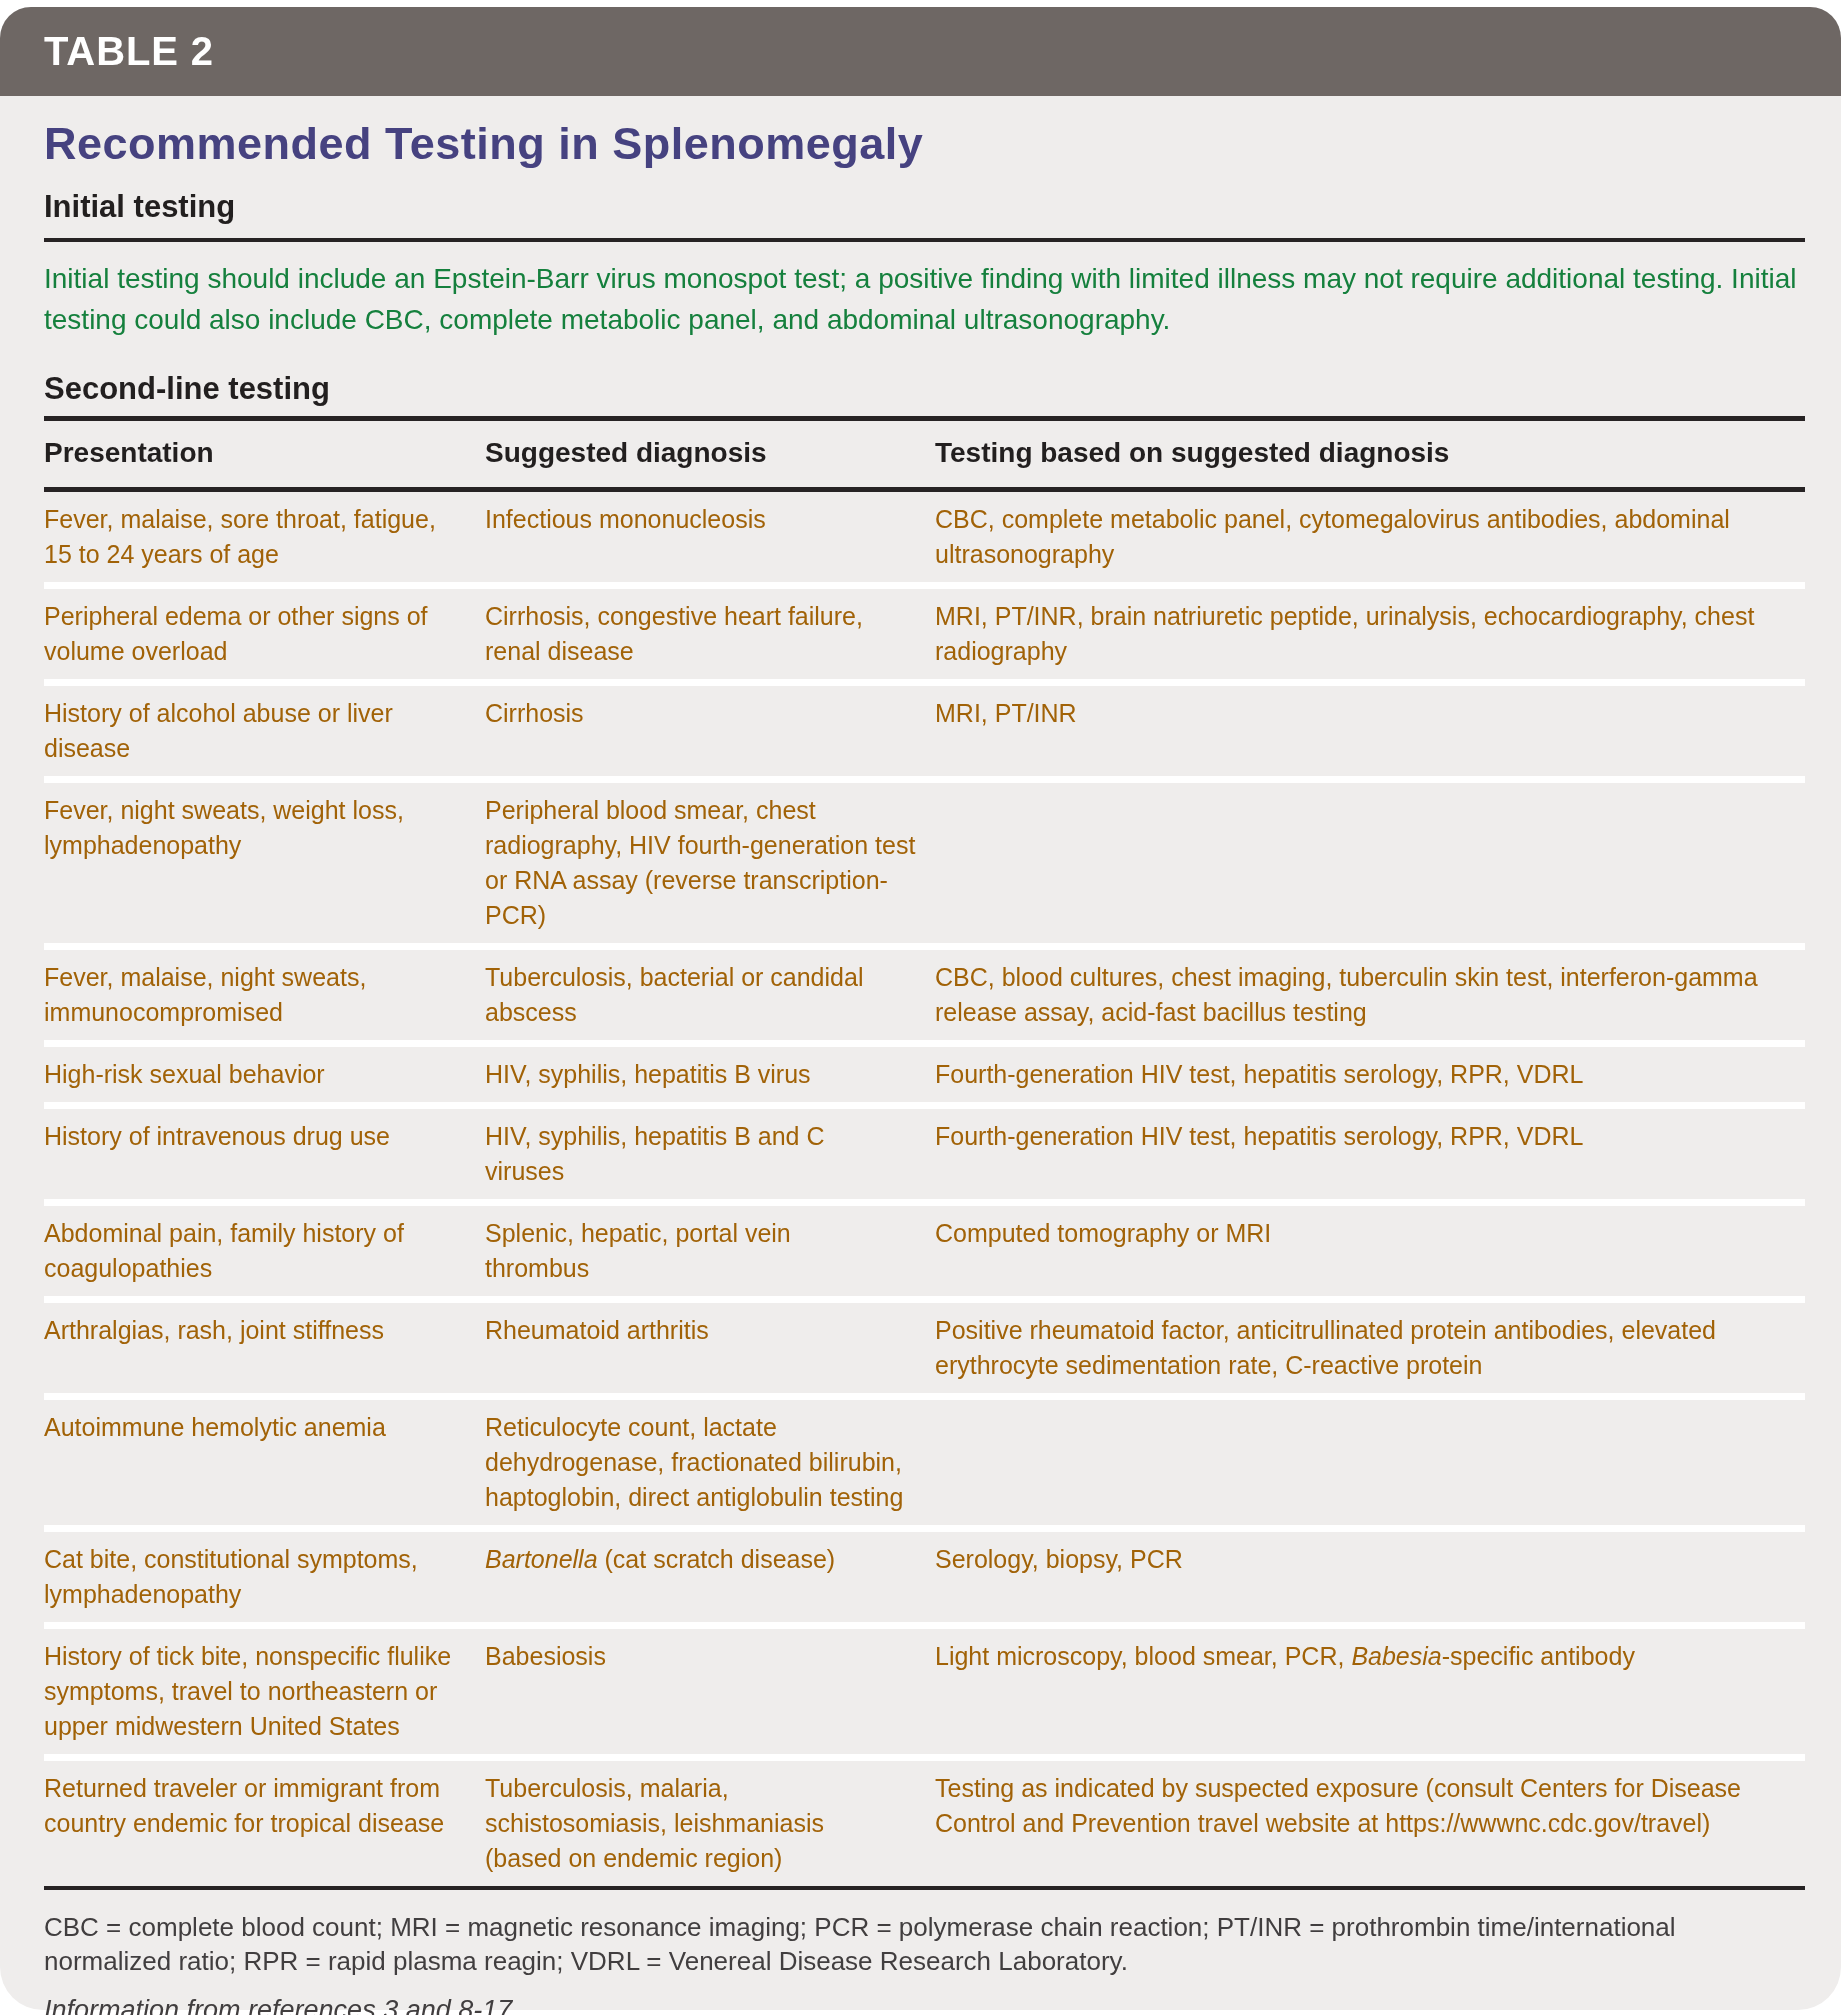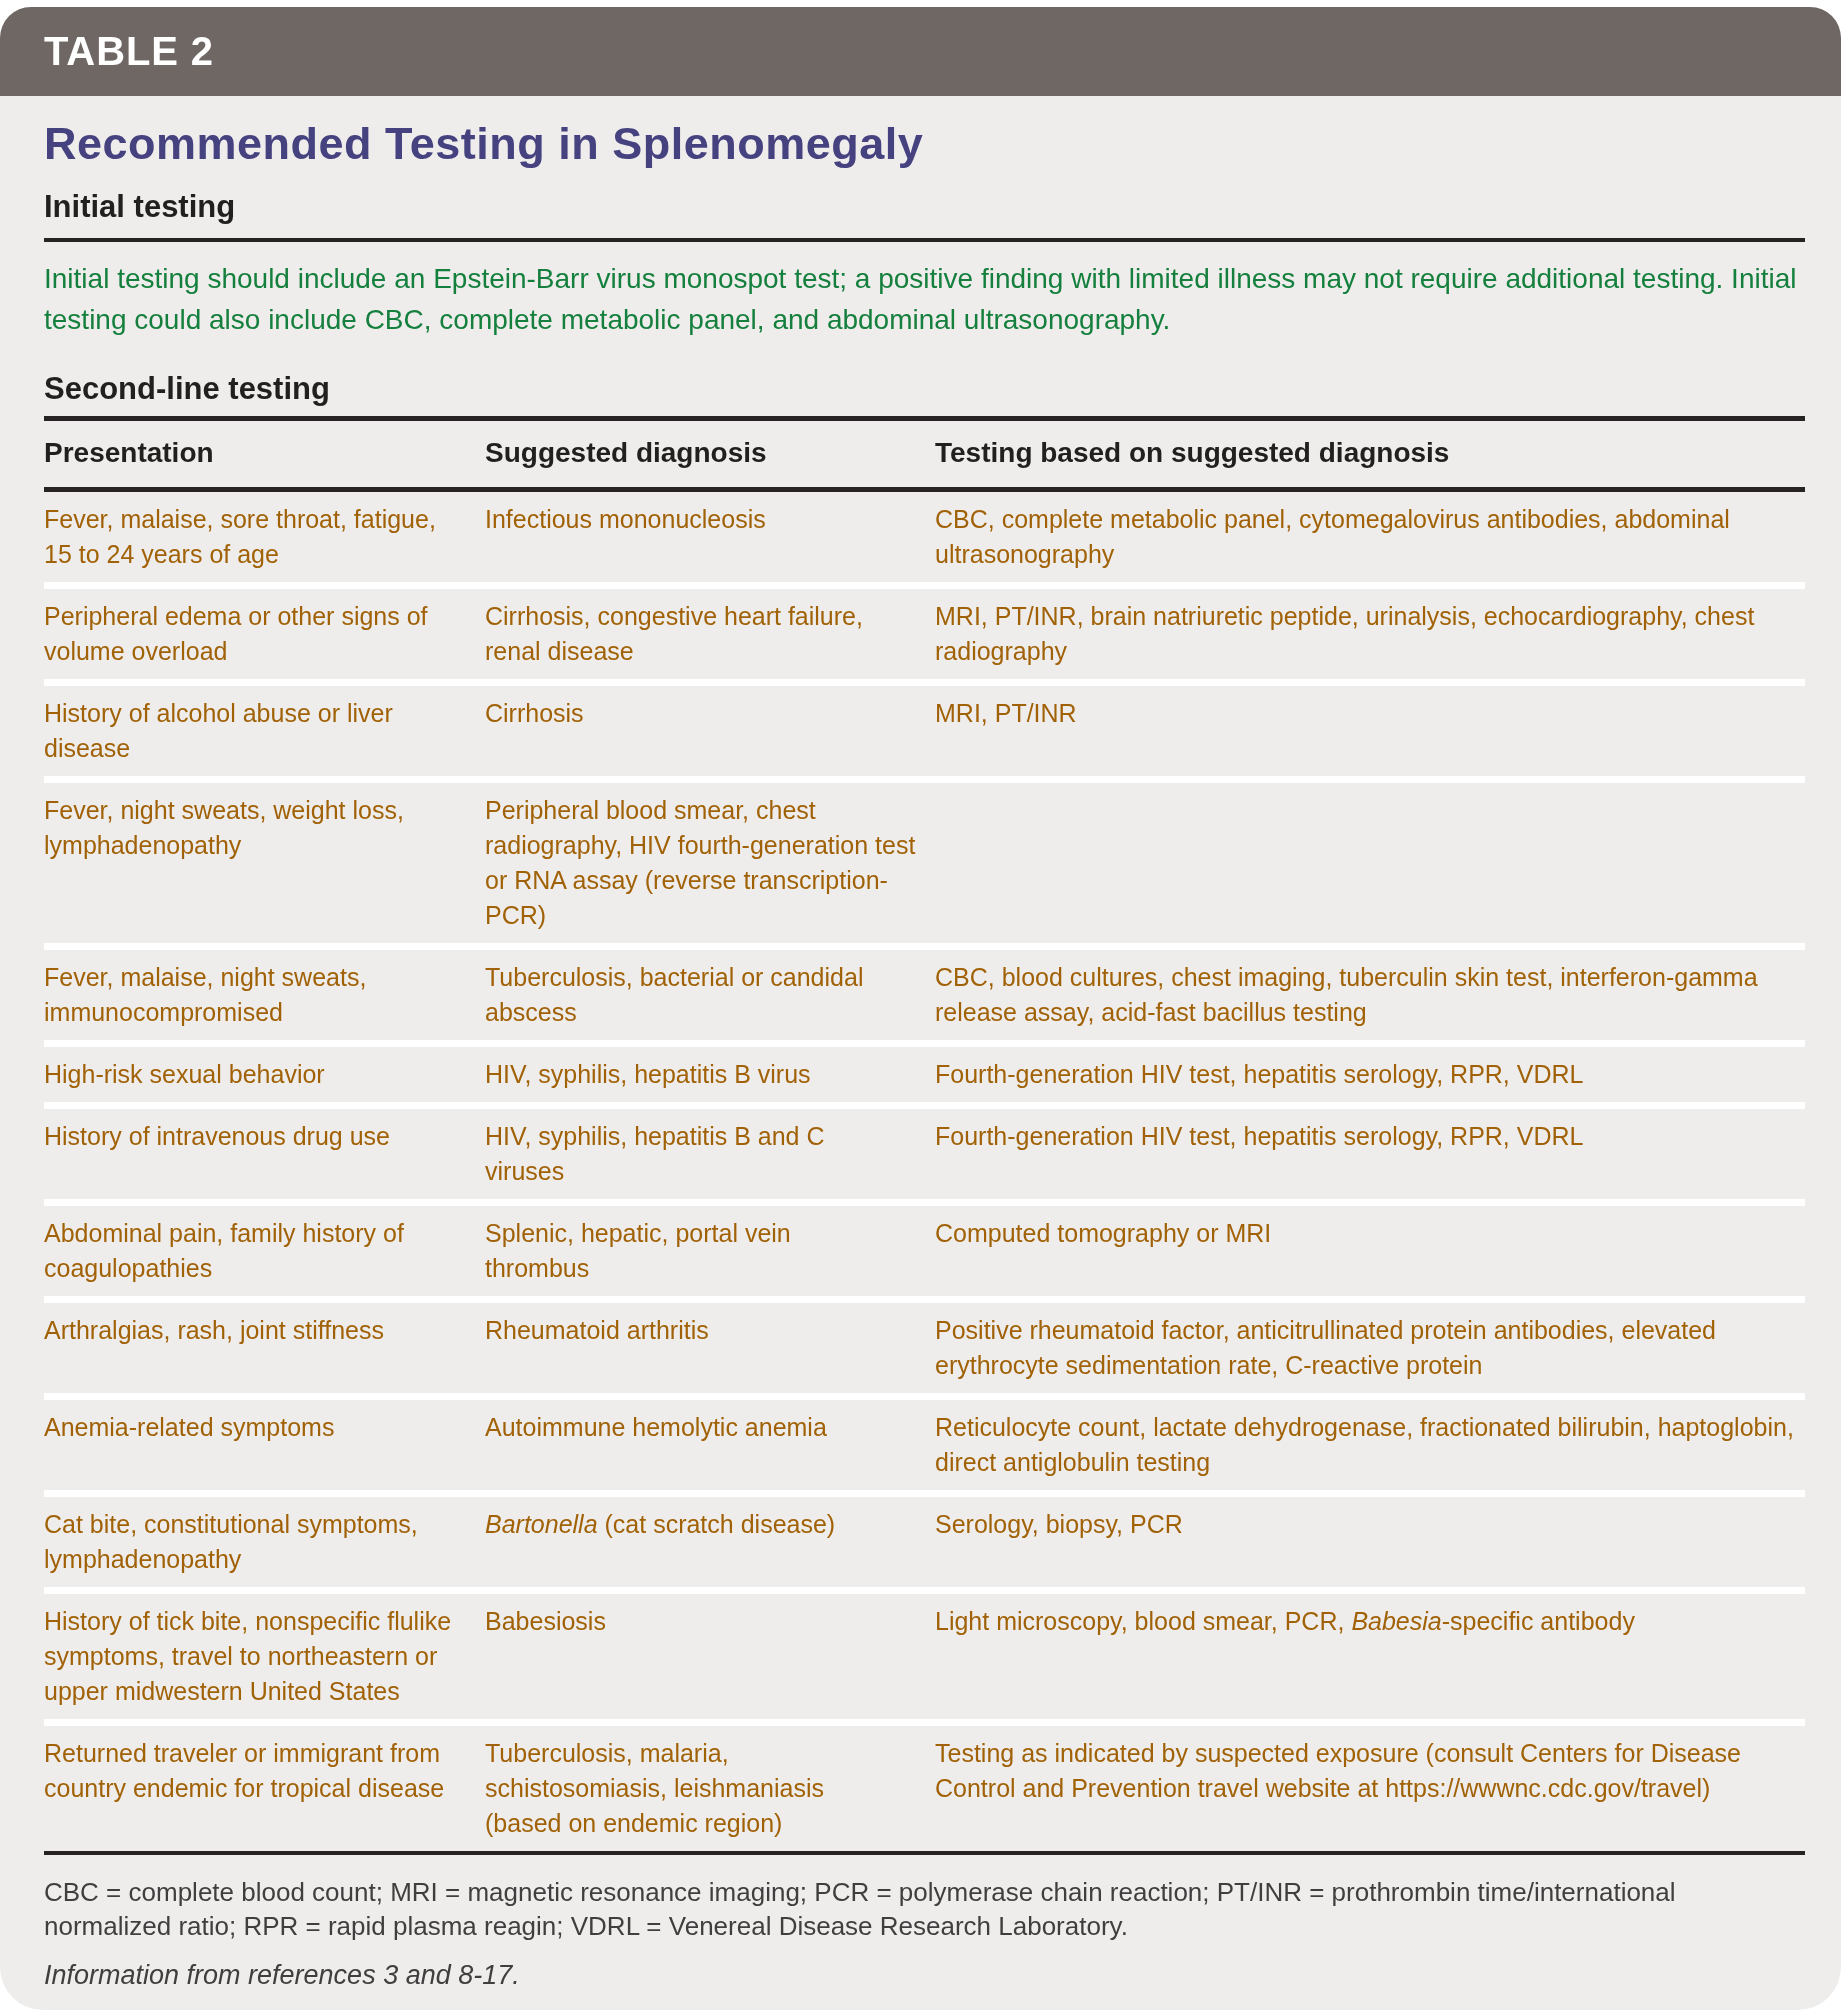--- a/index.html
+++ b/index.html
@@ -178,21 +178,20 @@
         <div class="cell testing"><span>Computed tomography or MRI</span><span class="it"></span><span></span></div>
       </div>
 
       <div class="grid row">
         <div class="cell presentation"><span>Arthralgias, rash, joint stiffness</span></div>
         <div class="cell diagnosis"><span class="it"></span><span>Rheumatoid arthritis</span></div>
         <div class="cell testing"><span>Positive rheumatoid factor, anticitrullinated protein antibodies, elevated erythrocyte sedimentation rate, C-reactive protein</span><span class="it"></span><span></span></div>
       </div>
 
       <div class="grid row">
-        <div class="cell presentation"><span>Anemia-related symptoms</span></div>
         <div class="cell diagnosis"><span class="it"></span><span>Autoimmune hemolytic anemia</span></div>
         <div class="cell testing"><span>Reticulocyte count, lactate dehydrogenase, fractionated bilirubin, haptoglobin, direct antiglobulin testing</span><span class="it"></span><span></span></div>
       </div>
 
       <div class="grid row">
         <div class="cell presentation"><span>Cat bite, constitutional symptoms, lymphadenopathy</span></div>
         <div class="cell diagnosis"><span class="it">Bartonella</span><span> (cat scratch disease)</span></div>
         <div class="cell testing"><span>Serology, biopsy, PCR</span><span class="it"></span><span></span></div>
       </div>
 

